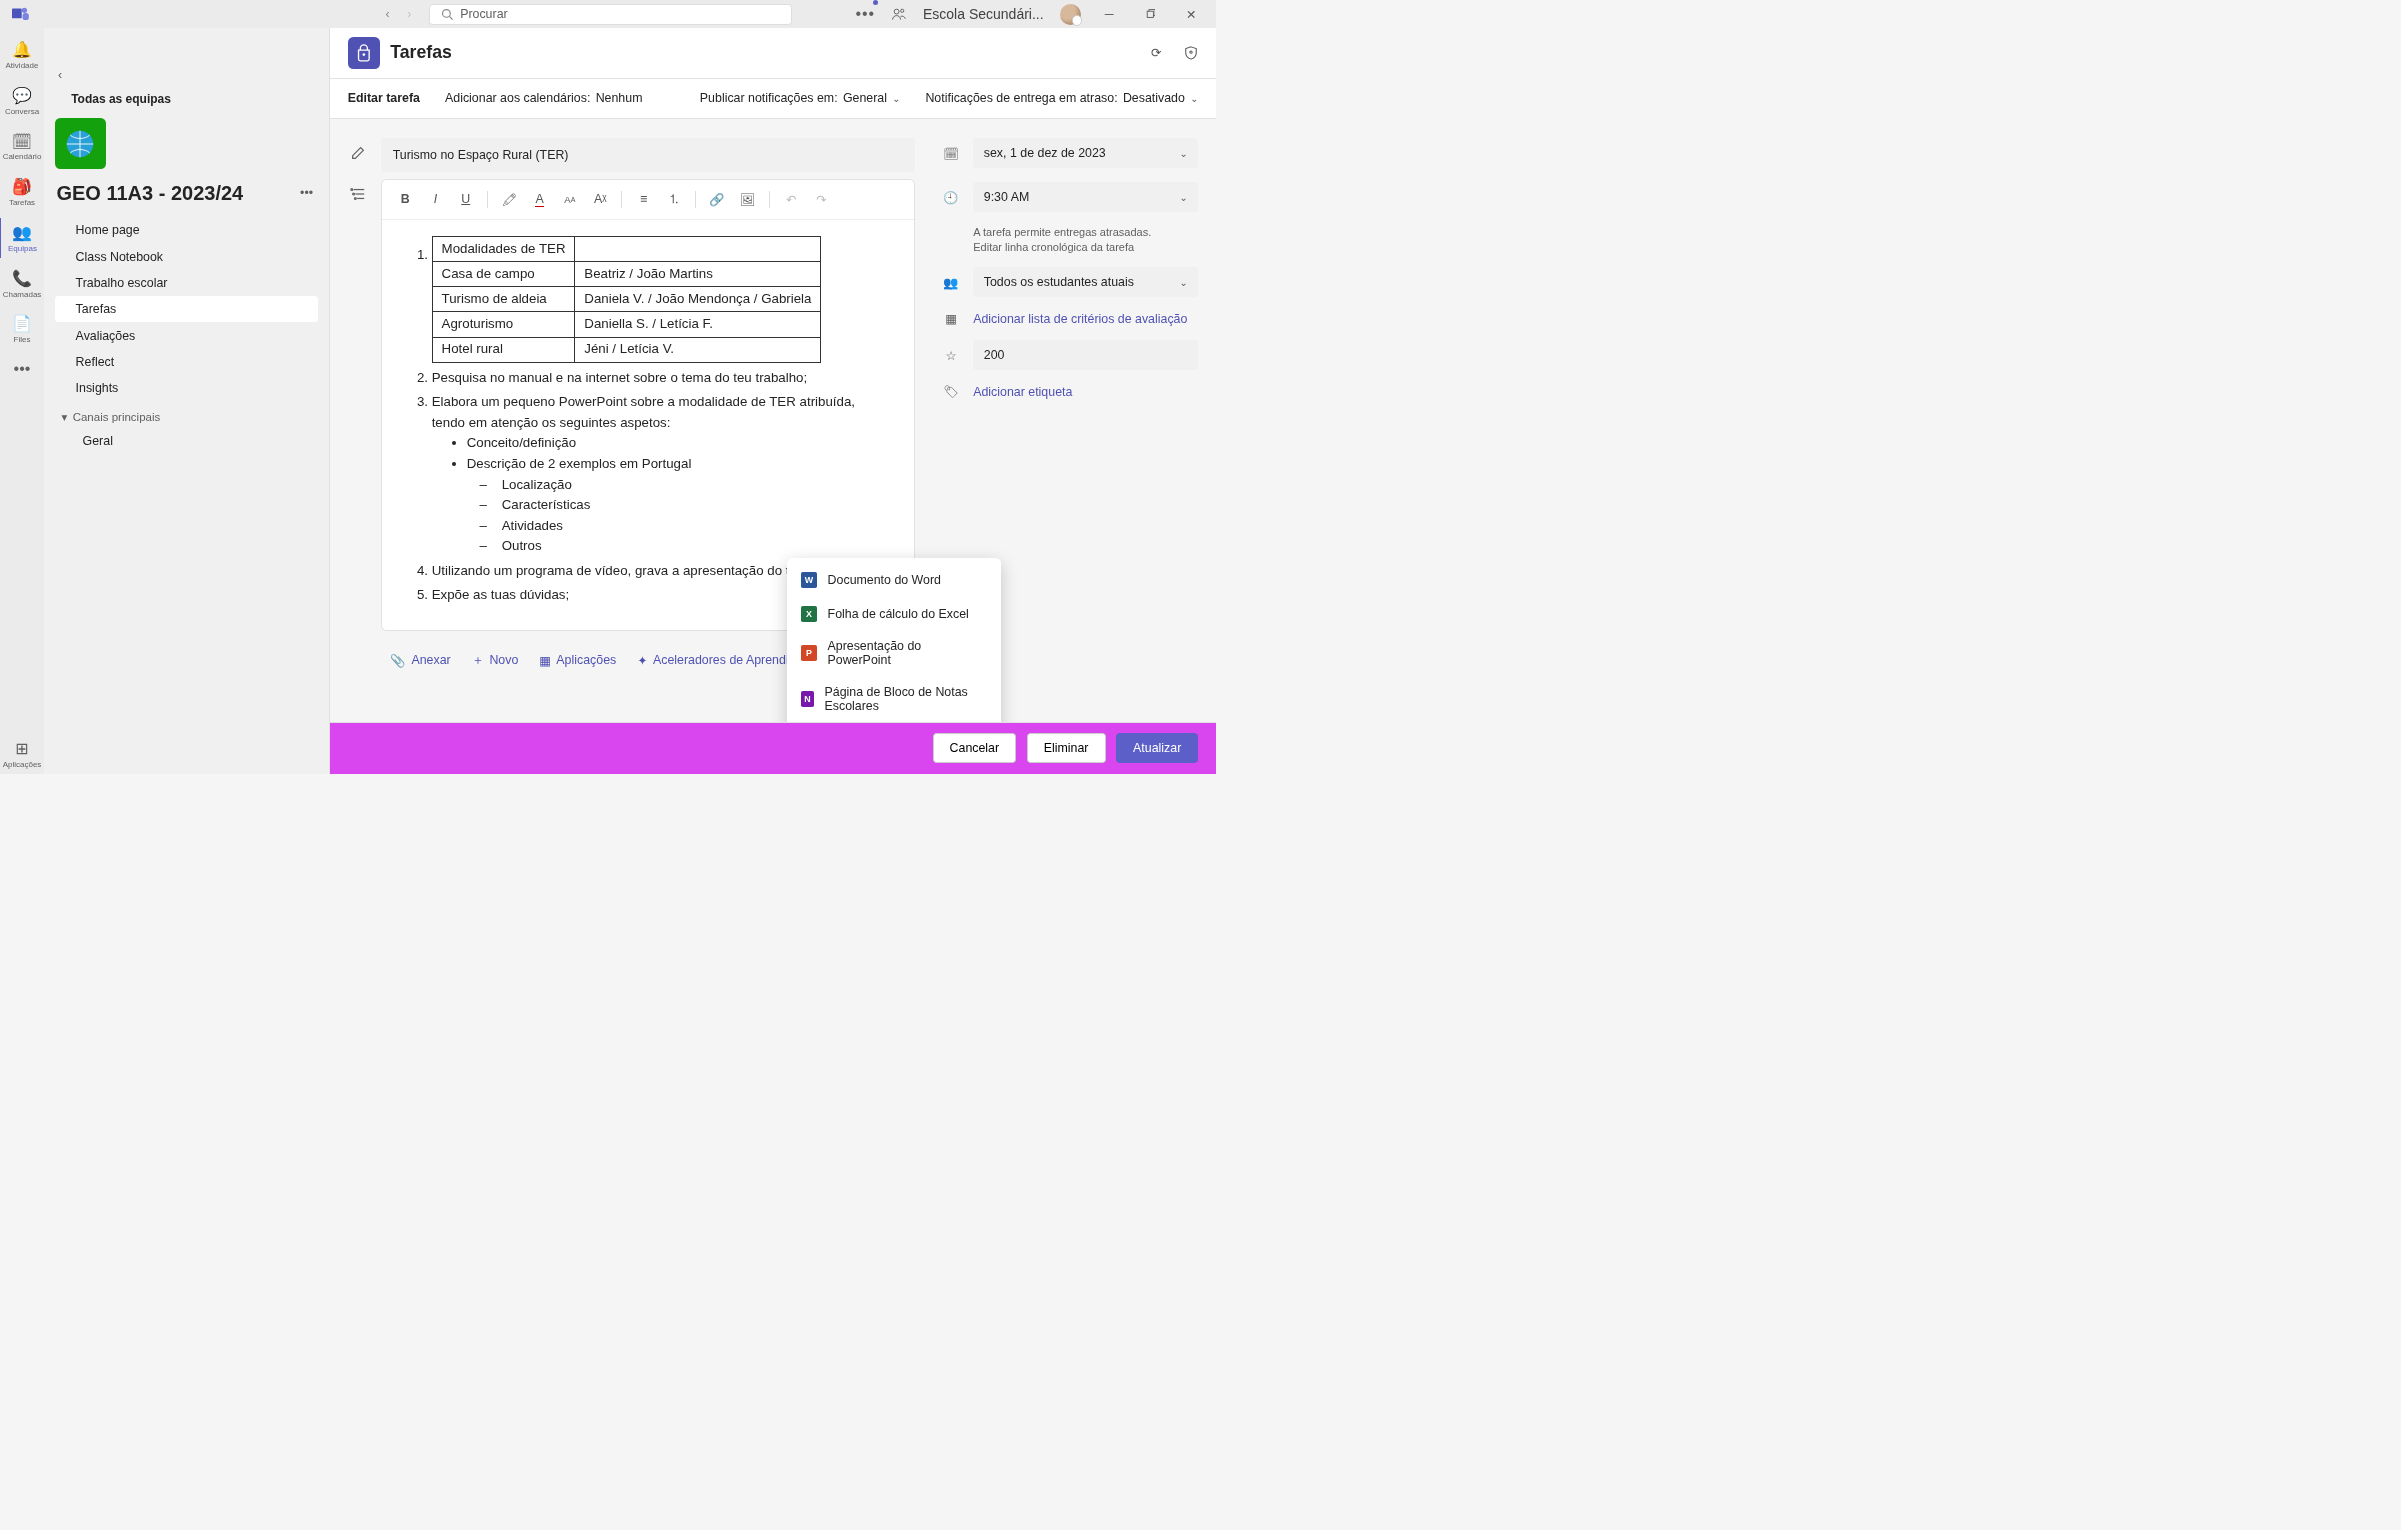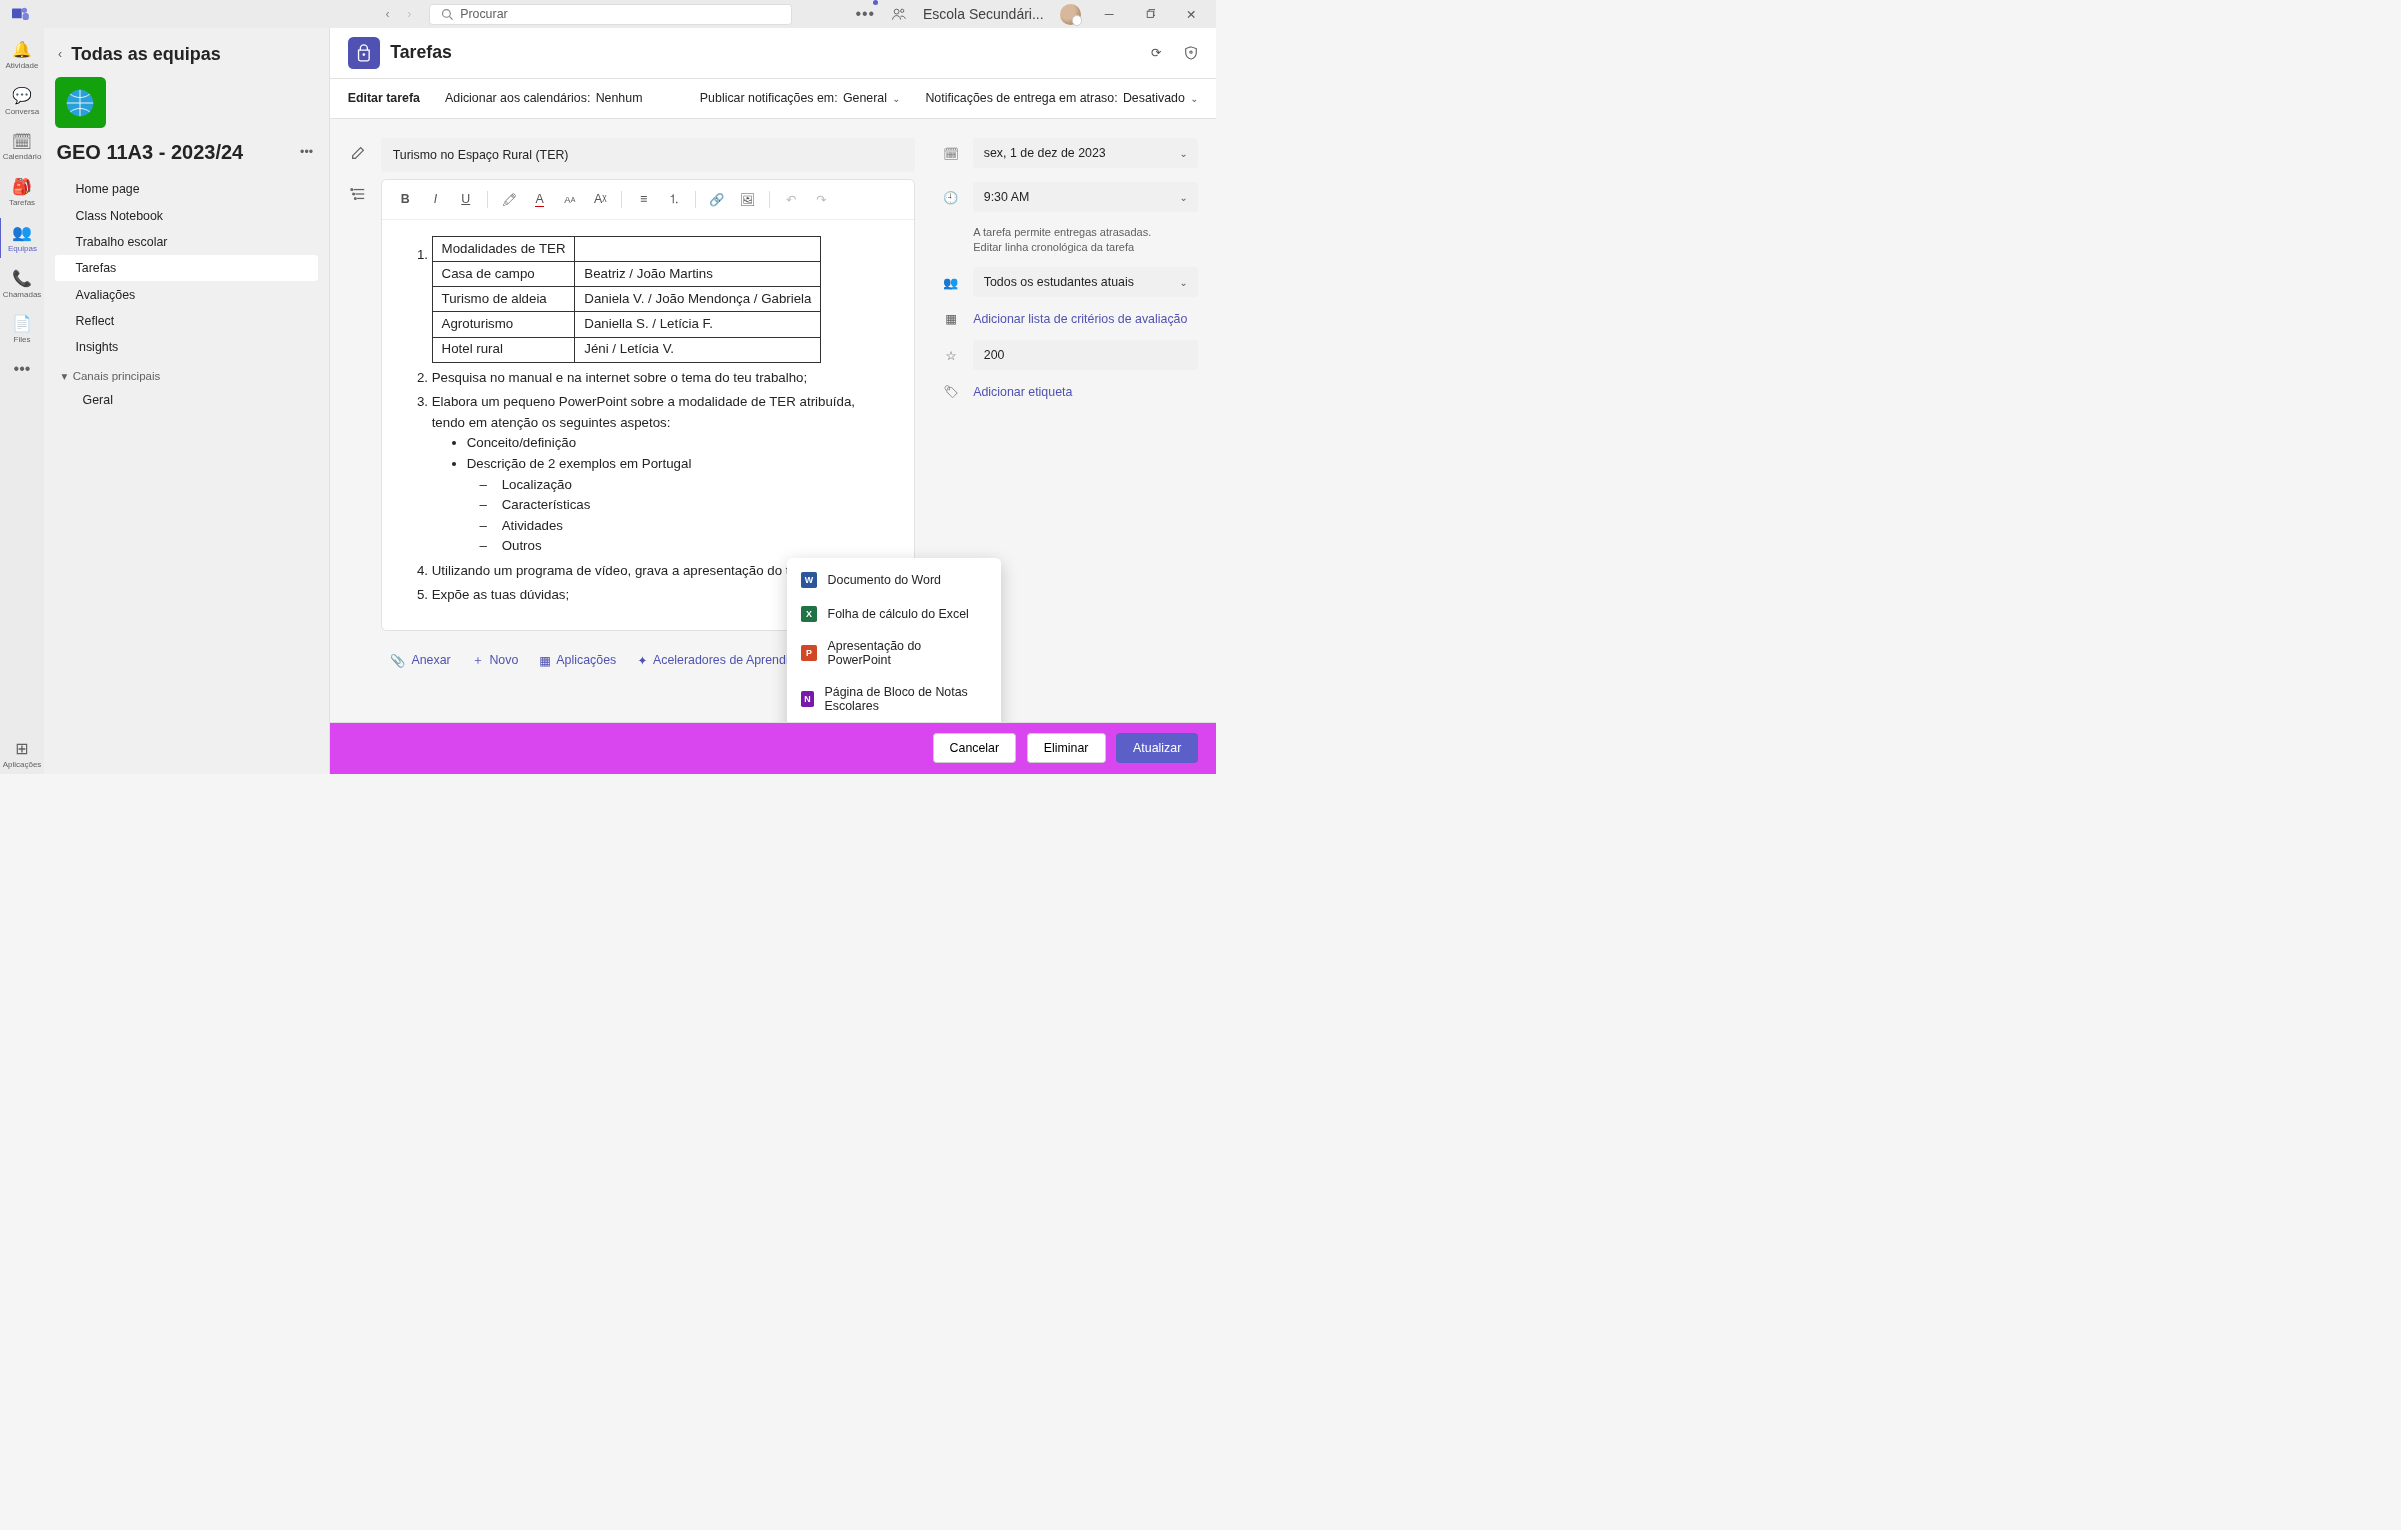--- a/index.html
+++ b/index.html
@@ -17,21 +17,21 @@
 .app { display:flex; height: calc(100% - 28px); }
 .rail { width:44px; background:#ebebeb; display:flex; flex-direction:column; align-items:center; padding-top:7px; gap:5.3px; }
 .rail-item { width:44px; display:flex; flex-direction:column; align-items:center; gap:1.8px; padding:5.3px 0; color:#616161; cursor:pointer; }
 .rail-item.active { color:#5b5fc7; border-left:1.8px solid #5b5fc7; }
 .rail-item .ricon { font-size:16px; }
 .rail-item .rlabel { font-size:8px; }
 .rail-sep { flex:1; }
 .sidepanel { width: 286px; background:#f0f0f0; border-right:0.9px solid #e1e1e1; padding:10.6px 10.6px 0 10.6px; }
 .sp-header { display:flex; align-items:center; gap:8.9px; padding:5.3px 3.5px 12.4px 3.5px; }
 .sp-header .back { color:#616161; }
-.sp-header .title { font-size:18px; font-weight:600; }
+.sp-header .title { font-size:12px; font-weight:600;margin-top:48px; }
 .teambox { width:51px; height:51px; border-radius:5.3px; background:#13a10e; display:flex; align-items:center; justify-content:center; color:#fff; font-size:25px; }
 .teamrow { display:flex; align-items:center; justify-content:space-between; padding: 12.4px 5.3px 7px 1.8px; }
 .teamrow .tname { font-size:20px; font-weight:700; }
 .channels { padding: 5.3px 0 0 0; }
 .ch-item { padding:6.2px 7px 6.2px 21px; border-radius:3.5px; font-size:12.4px; cursor:pointer; }
 .ch-item.active { background:#fff; }
 .ch-group { padding:8.9px 7px 3.5px 7px; font-size:11.5px; color:#616161; display:flex; align-items:center; gap:5.3px; }
 .main { flex:1; background:#f5f5f5; display:flex; flex-direction:column; }
 .mainhead { background:#fff; border-bottom:0.9px solid #e1e1e1; display:flex; align-items:center; padding:8.9px 17.7px; gap:10.6px; }
 .app-icon { width:32px; height:32px; background:#4f52b2; border-radius:5.3px; display:flex; align-items:center; justify-content:center; color:#fff; font-size:16px; }

